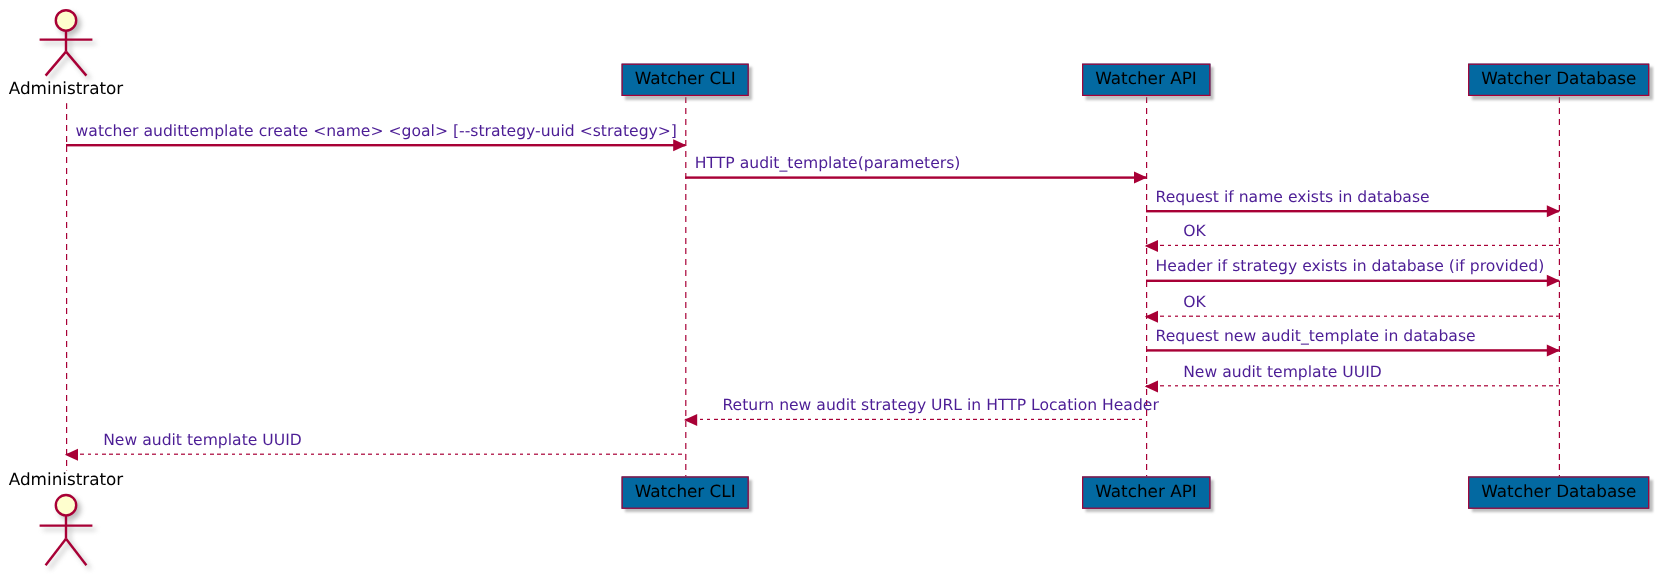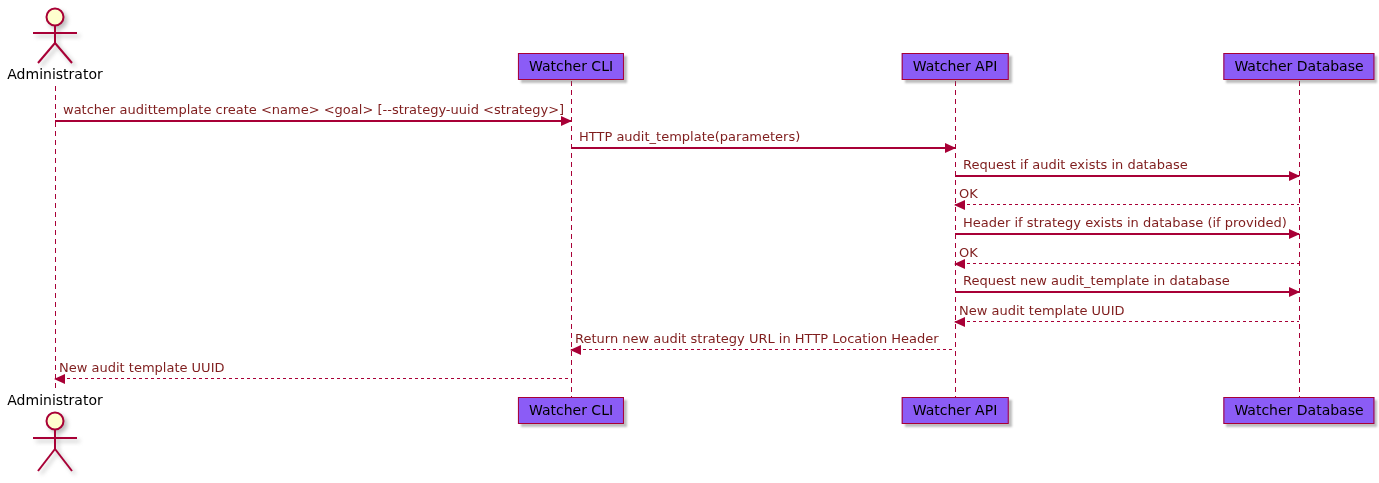--- a/index.html
+++ b/index.html
@@ -7,33 +7,33 @@
     position:relative;width:1379px;height:483px;background:#ffffff;
     font-family:"DejaVu Sans","Liberation Sans",sans-serif;overflow:hidden;
   }
   .actor-group{position:absolute;display:flex;flex-direction:column;align-items:center;}
   .actor-figure{filter:drop-shadow(3px 3px 2px rgba(110,110,110,0.45));}
   .actor-label{font-size:14px;color:#000;white-space:nowrap;line-height:16px;}
   .lifeline{position:absolute;width:1px;
     background:repeating-linear-gradient(to bottom,#A80036 0 5px,transparent 5px 9px);}
   .pbox{
     position:absolute;transform:translateX(-50%);
-    background:#8b5cf6;border:1.5px solid #A80036;
+    background:#0369a1;border:1.5px solid #A80036;
     padding:4px 10px 5px 10px;font-size:14px;color:#000;white-space:nowrap;
     box-shadow:3px 3px 2px rgba(110,110,110,0.45);
   }
   .message{position:absolute;height:0;}
   .msg-line{position:absolute;left:0;right:0;top:0;height:1.5px;background:#A80036;}
   .message.dashed .msg-line{
     height:1px;
     background:repeating-linear-gradient(to right,#A80036 0 3px,transparent 3px 6px);
   }
-  .msg-label{position:absolute;bottom:3px;font-size:13px;color:#7f1d1d;white-space:nowrap;}
+  .msg-label{position:absolute;bottom:3px;font-size:13px;color:#4c1d95;white-space:nowrap;}
   .message.right .msg-label{left:8px;}
-  .message.left .msg-label{left:4px;}
+  .message.left .msg-label{left:31px;}
   .arrowhead{position:absolute;top:-4.5px;width:0;height:0;
     border-top:5px solid transparent;border-bottom:5px solid transparent;}
   .message.right .arrowhead{right:-1px;border-left:11px solid #A80036;}
   .message.left .arrowhead{left:-1px;border-right:11px solid #A80036;}
 </style>
 </head>
 <body>
 
 <div class="canvas">
 
@@ -78,21 +78,21 @@
         <div class="msg-label">watcher audittemplate create &lt;name&gt; &lt;goal&gt; [--strategy-uuid &lt;strategy&gt;]</div>
         <div class="msg-line"></div>
         <div class="arrowhead"></div>
       </div>
       <div class="message right solid" style="left: 571px; top: 147px; width: 384px;">
         <div class="msg-label">HTTP audit_template(parameters)</div>
         <div class="msg-line"></div>
         <div class="arrowhead"></div>
       </div>
       <div class="message right solid" style="left: 955px; top: 175px; width: 344px;">
-        <div class="msg-label">Request if audit exists in database</div>
+        <div class="msg-label">Request if name exists in database</div>
         <div class="msg-line"></div>
         <div class="arrowhead"></div>
       </div>
       <div class="message left dashed" style="left: 955px; top: 204px; width: 344px;">
         <div class="msg-label">OK</div>
         <div class="msg-line"></div>
         <div class="arrowhead"></div>
       </div>
       <div class="message right solid" style="left: 955px; top: 233px; width: 344px;">
         <div class="msg-label">Header if strategy exists in database (if provided)</div>

